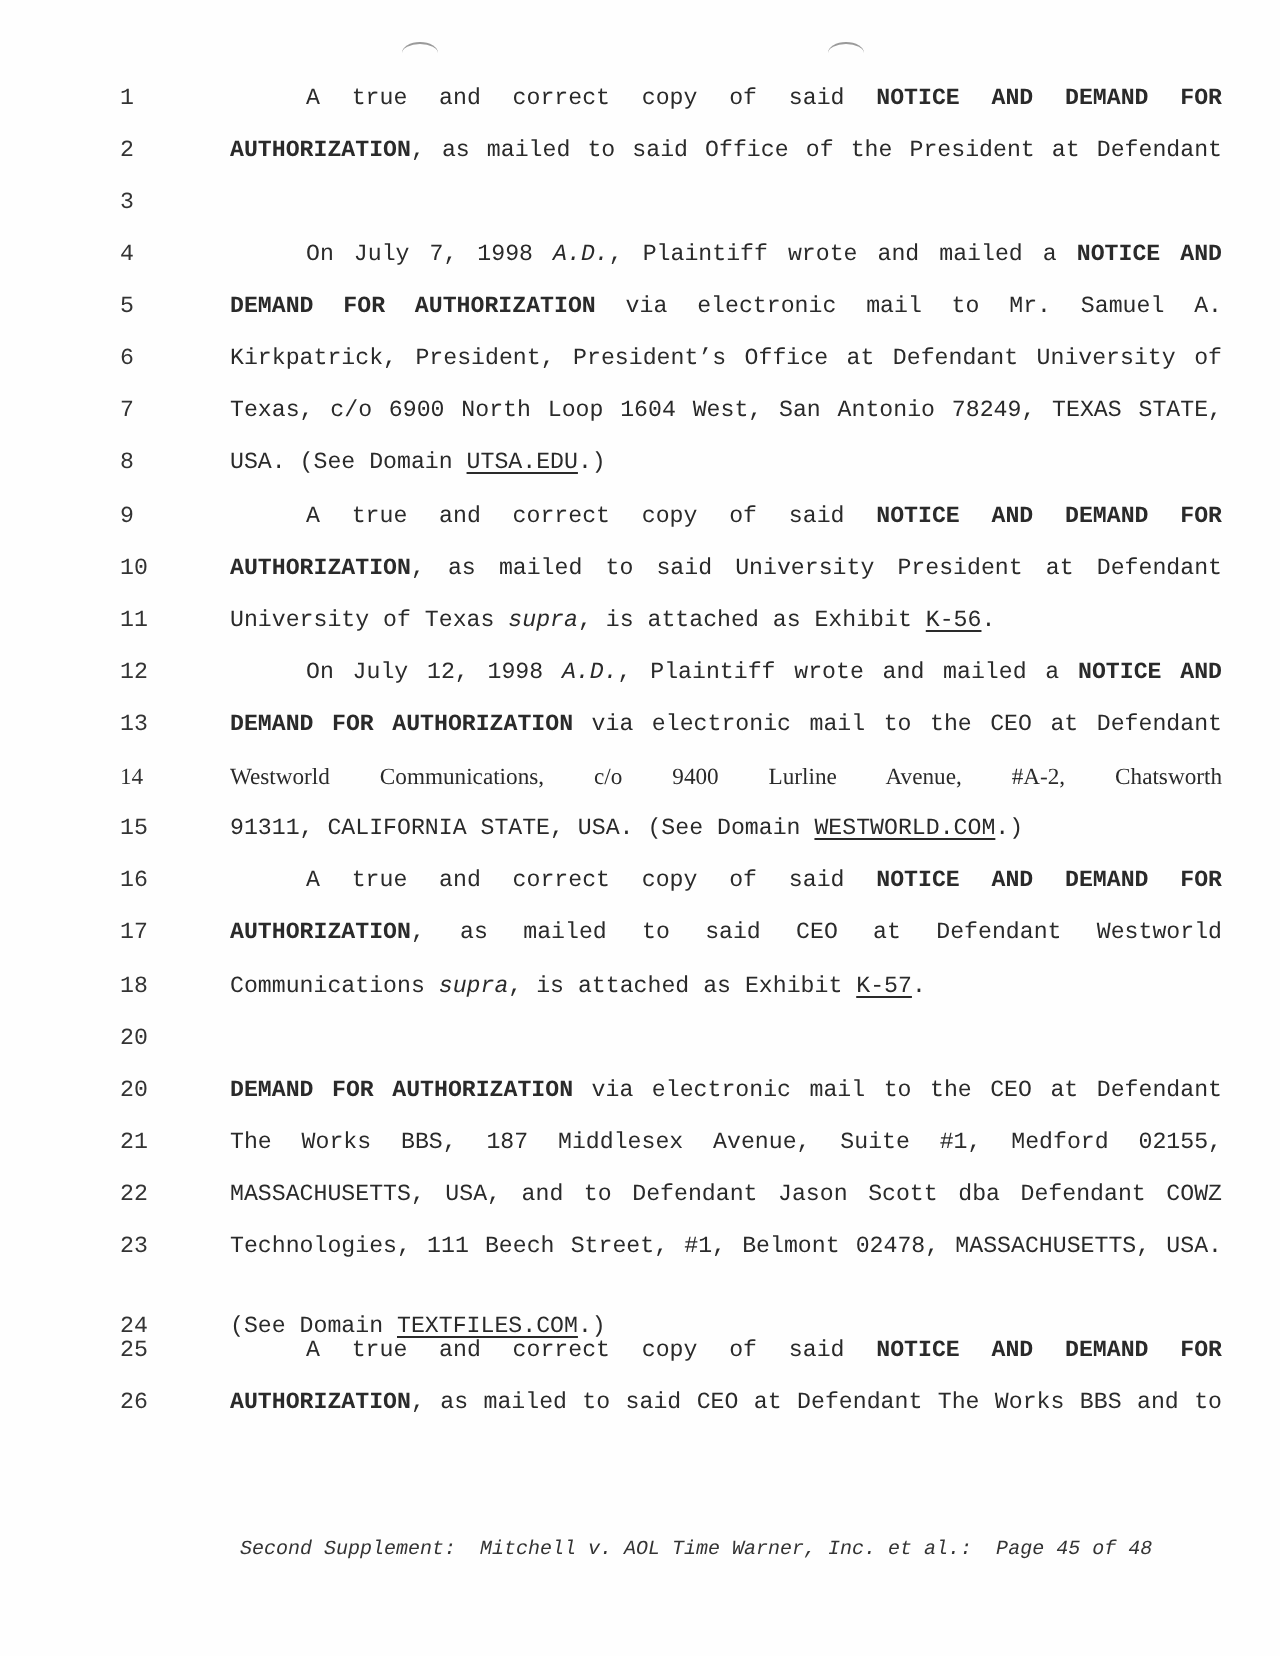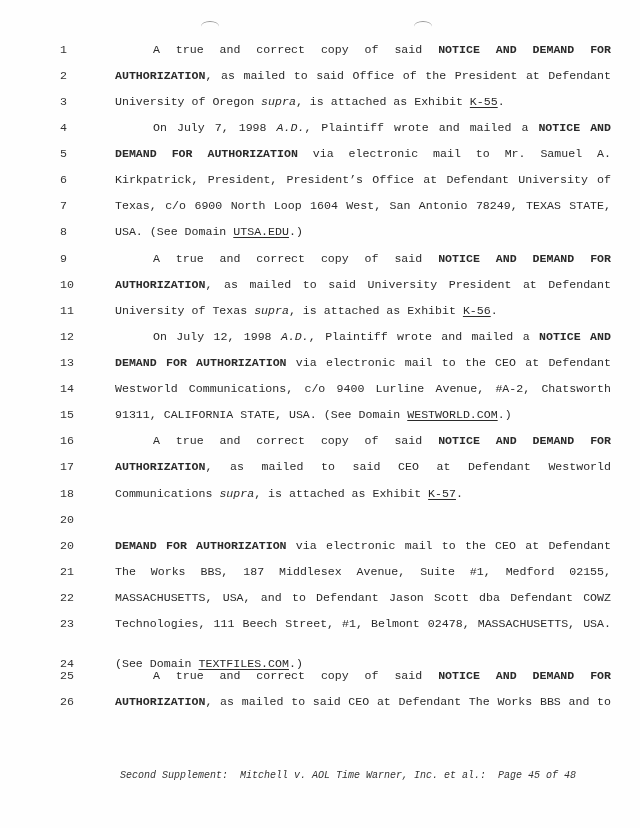--- a/index.html
+++ b/index.html
@@ -44,21 +44,20 @@
       <div class="line" style="top: 42px;">
         <span class="line-num">1</span>
         <span class="line-text indent"><span>A true and correct copy of said </span><span class="b">NOTICE AND DEMAND FOR</span></span>
       </div>
       <div class="line" style="top: 68px;">
         <span class="line-num">2</span>
         <span class="line-text"><span class="b">AUTHORIZATION</span><span>, as mailed to said Office of the President at Defendant</span></span>
       </div>
       <div class="line" style="top: 94px;">
         <span class="line-num">3</span>
-        <span class="line-text last"><span>University of Oregon </span><span class="i">supra</span><span>, is attached as Exhibit </span><span class="u">K-55</span><span>.</span></span>
       </div>
       <div class="line" style="top: 120px;">
         <span class="line-num">4</span>
         <span class="line-text indent"><span>On July 7, 1998 </span><span class="i">A.D.</span><span>, Plaintiff wrote and mailed a </span><span class="b">NOTICE AND</span></span>
       </div>
       <div class="line" style="top: 146px;">
         <span class="line-num">5</span>
         <span class="line-text"><span class="b">DEMAND FOR AUTHORIZATION</span><span> via electronic mail to Mr. Samuel A.</span></span>
       </div>
       <div class="line" style="top: 172px;">
@@ -86,21 +85,21 @@
         <span class="line-text last"><span>University of Texas </span><span class="i">supra</span><span>, is attached as Exhibit </span><span class="u">K-56</span><span>.</span></span>
       </div>
       <div class="line" style="top: 329px;">
         <span class="line-num">12</span>
         <span class="line-text indent"><span>On July 12, 1998 </span><span class="i">A.D.</span><span>, Plaintiff wrote and mailed a </span><span class="b">NOTICE AND</span></span>
       </div>
       <div class="line" style="top: 355px;">
         <span class="line-num">13</span>
         <span class="line-text"><span class="b">DEMAND FOR AUTHORIZATION</span><span> via electronic mail to the CEO at Defendant</span></span>
       </div>
-      <div class="line" style="top: 381px;">
+      <div class="line" style="top: 381px; font-family: Liberation Serif, serif;">
         <span class="line-num">14</span>
         <span class="line-text"><span>Westworld Communications, c/o 9400 Lurline Avenue, #A-2, Chatsworth</span></span>
       </div>
       <div class="line" style="top: 407px;">
         <span class="line-num">15</span>
         <span class="line-text last"><span>91311, CALIFORNIA STATE, USA.  (See Domain </span><span class="u">WESTWORLD.COM</span><span>.)</span></span>
       </div>
       <div class="line" style="top: 433px; padding-left: 48px;">
         <span class="line-num">16</span>
         <span class="line-text indent"><span>A true and correct copy of said </span><span class="b">NOTICE AND DEMAND FOR</span></span>

